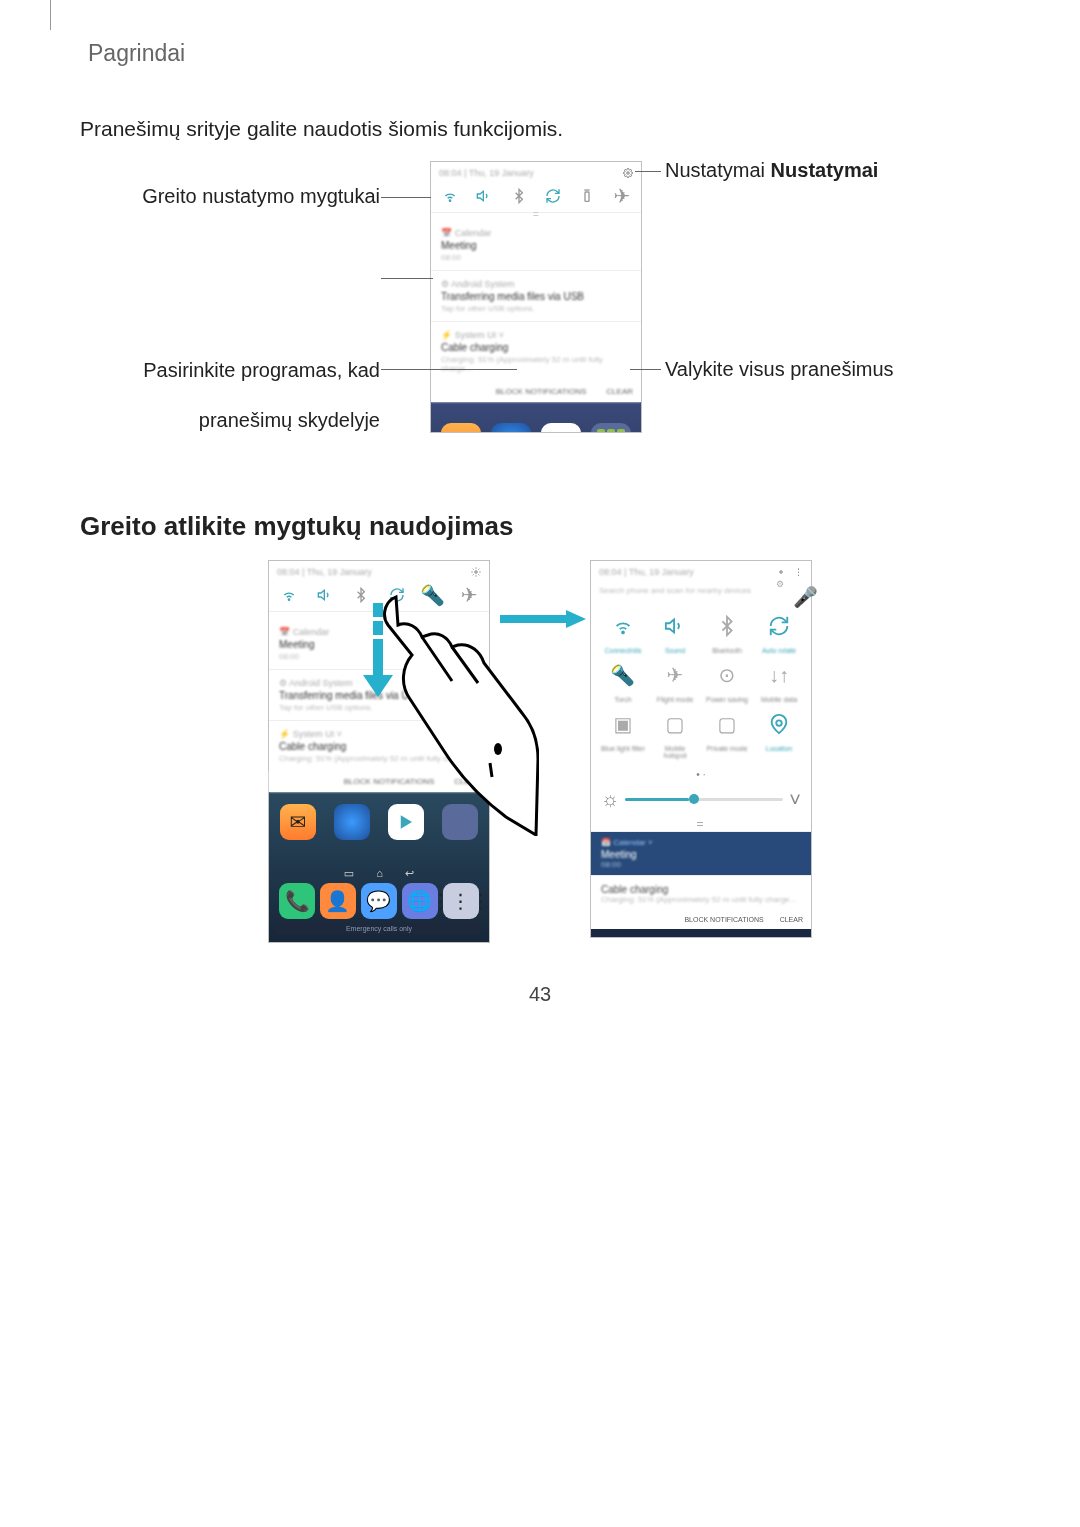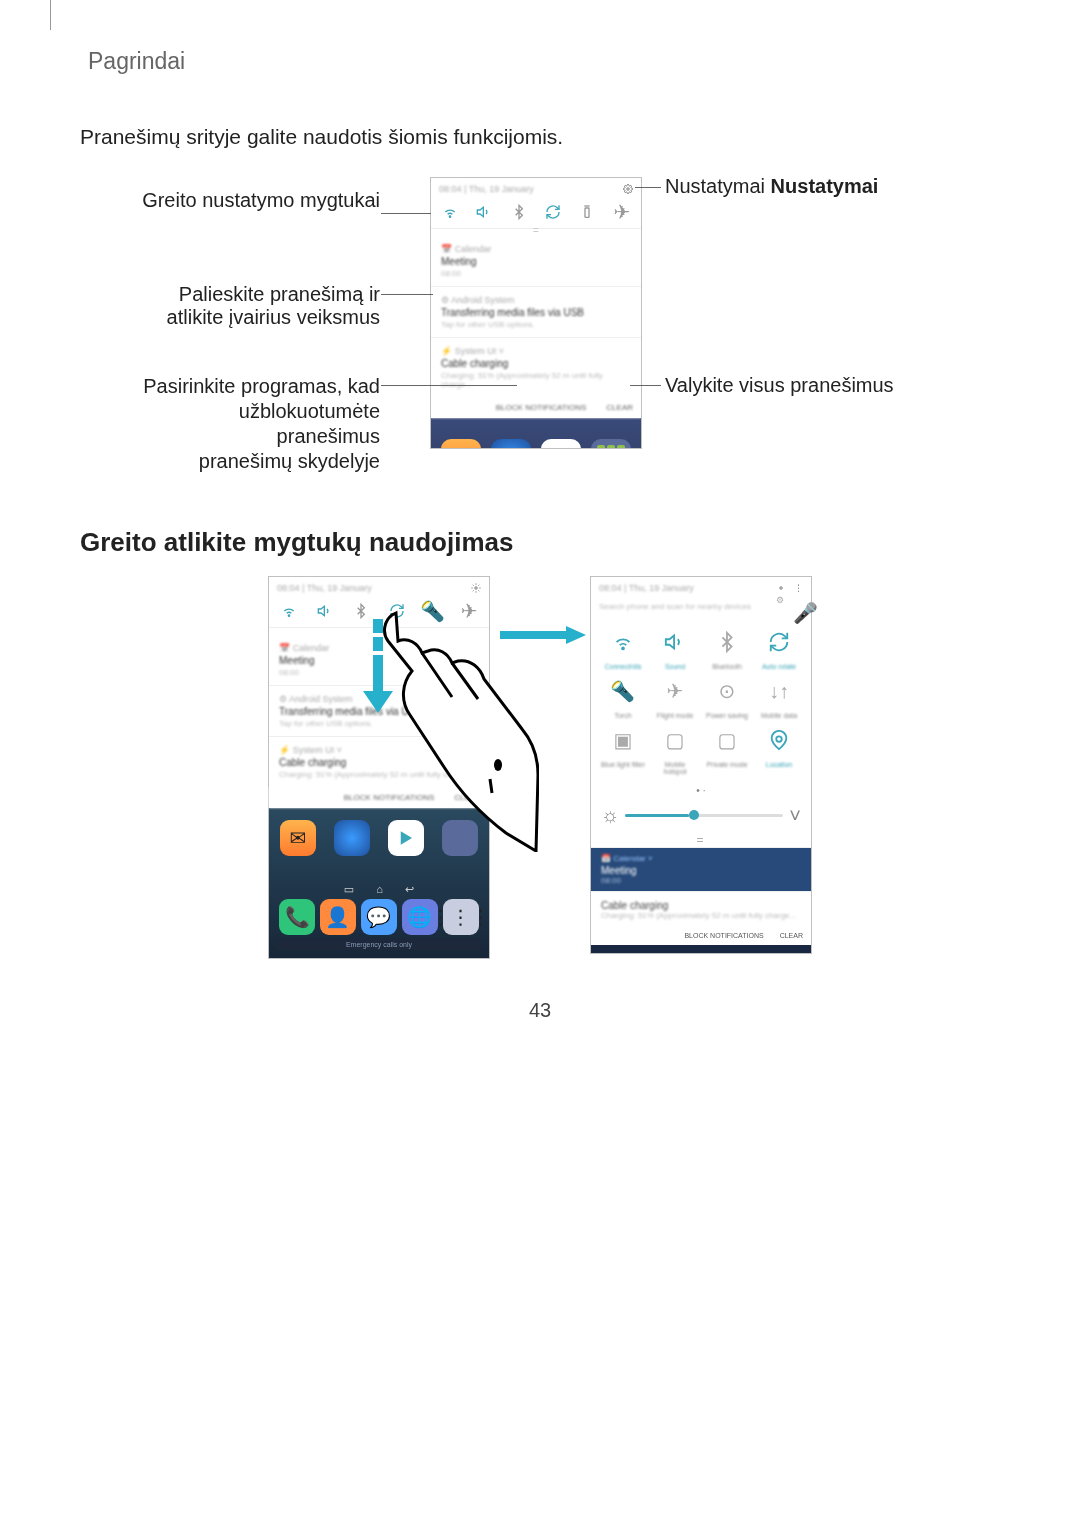--- a/index.html
+++ b/index.html
@@ -19,25 +19,25 @@
     position: absolute;
     left: 50px;
     top: 0;
     width: 1px;
     height: 30px;
     background: #999;
   }
   .header {
     font-size: 23px;
     color: #666;
-    margin: 8px 0 50px 8px;
+    margin: 0 0 50px 8px;
   }
   .intro {
     font-size: 21px;
-    margin-bottom: 28px;
+    margin-bottom: 20px;
   }
   .figure1 {
     position: relative;
     height: 300px;
     margin-bottom: 50px;
   }
   .phone1 {
     position: absolute;
     left: 350px;
     top: 0;
@@ -273,31 +273,28 @@
         <div class="dock-ic blue"></div>
         <div class="dock-ic play"></div>
         <div class="dock-grid">
             <span></span>
             <span></span>
             <span></span>
           </div>
       </div>
     </div>
 
-    <div class="callout-l" style="left:50px;top:12px;">Greito nustatymo mygtukai</div>
+    <div class="callout-l" style="left:50px;top:24px;">Greito nustatymo mygtukai</div>
     <div class="cl-line" style="left:301px;top:36px;width:50px;"></div>
 
-    <div class="callout-l" style="left:50px;top:106px;">
-      <span>Palieskite pranešimą ir atlikite įvairius veiksmus</span>
-    </div>
     <div class="cl-line" style="left:301px;top:117px;width:52px;"></div>
 
     <div class="callout-l" style="left:50px;top:197px;line-height:1.25;">
       <span>Pasirinkite programas, kad</span><br>
-      <span>užblokuotumėte pranešimus</span><br>
+      <br>
       <span>pranešimų skydelyje</span>
     </div>
     <div class="cl-line" style="left:301px;top:208px;width:136px;"></div>
 
     <div class="callout-r" style="left:585px;top:-2px;">
       <span>Nustatymai </span><b>Nustatymai</b>
     </div>
     <div class="cl-line" style="left:555px;top:10px;width:26px;"></div>
 
     <div class="callout-r" style="left:585px;top:197px;">Valykite visus pranešimus</div>

